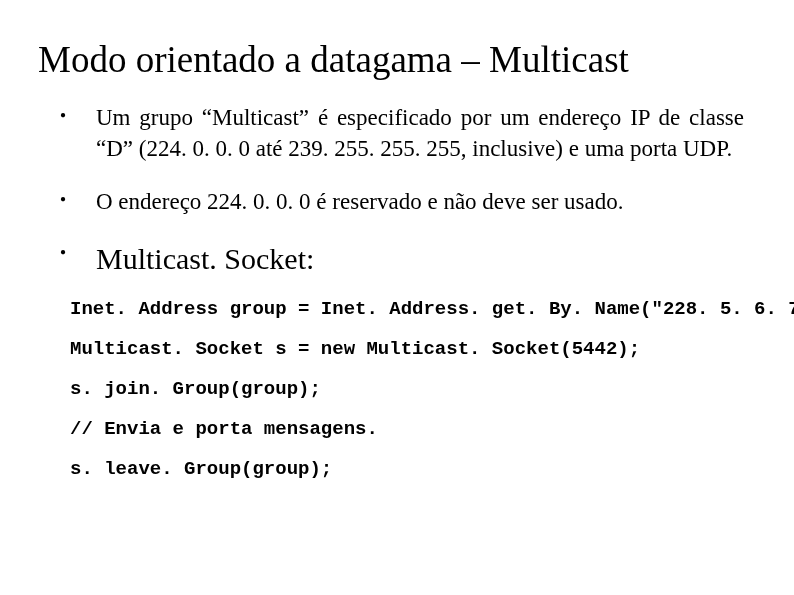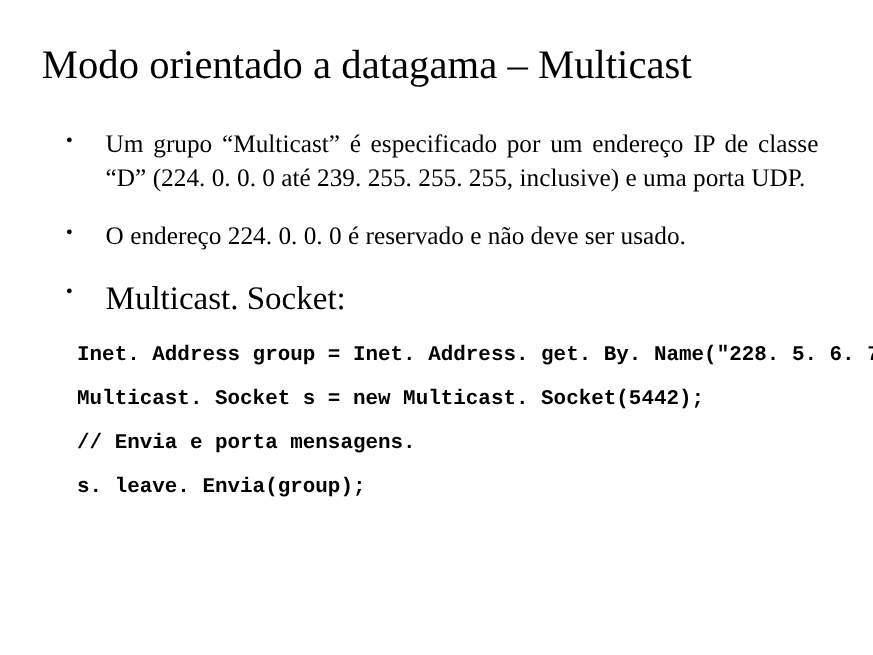--- a/index.html
+++ b/index.html
@@ -7,21 +7,21 @@
     width: 794px;
     height: 595px;
     background: #ffffff;
     font-family: "Times New Roman", Times, serif;
     color: #000000;
     padding: 38px 38px 20px 38px;
   }
   .title {
     font-size: 37px;
     font-weight: normal;
-    margin-bottom: 34px;
+    margin-bottom: 21px;
     letter-spacing: 0px;
   }
   .bullet-list {
     list-style: none;
     padding: 0;
     margin: 0 12px 0 22px;
   }
   .bullet-list li {
     position: relative;
     padding-left: 36px;
@@ -59,15 +59,16 @@
 
 <ul class="bullet-list">
   <li>Um grupo “Multicast” é especificado por um endereço IP de classe “D” (224. 0. 0. 0 até 239. 255. 255. 255, inclusive) e uma porta UDP.</li>
   <li>O endereço 224. 0. 0. 0 é reservado e não deve ser usado.</li>
   <li class="large">Multicast. Socket:</li>
 </ul>
 
 <div class="code-block">
   <div class="line">Inet. Address group = Inet. Address. get. By. Name("228. 5. 6. 7");</div>
   <div class="line">Multicast. Socket s = new Multicast. Socket(5442);</div>
+  <div class="line">s. join. Group(group);</div>
   <div class="line">// Envia e porta mensagens.</div>
-  <div class="line">s. leave. Envia(group);</div>
+  <div class="line">s. leave. Group(group);</div>
 </div>
 
 </body></html>

